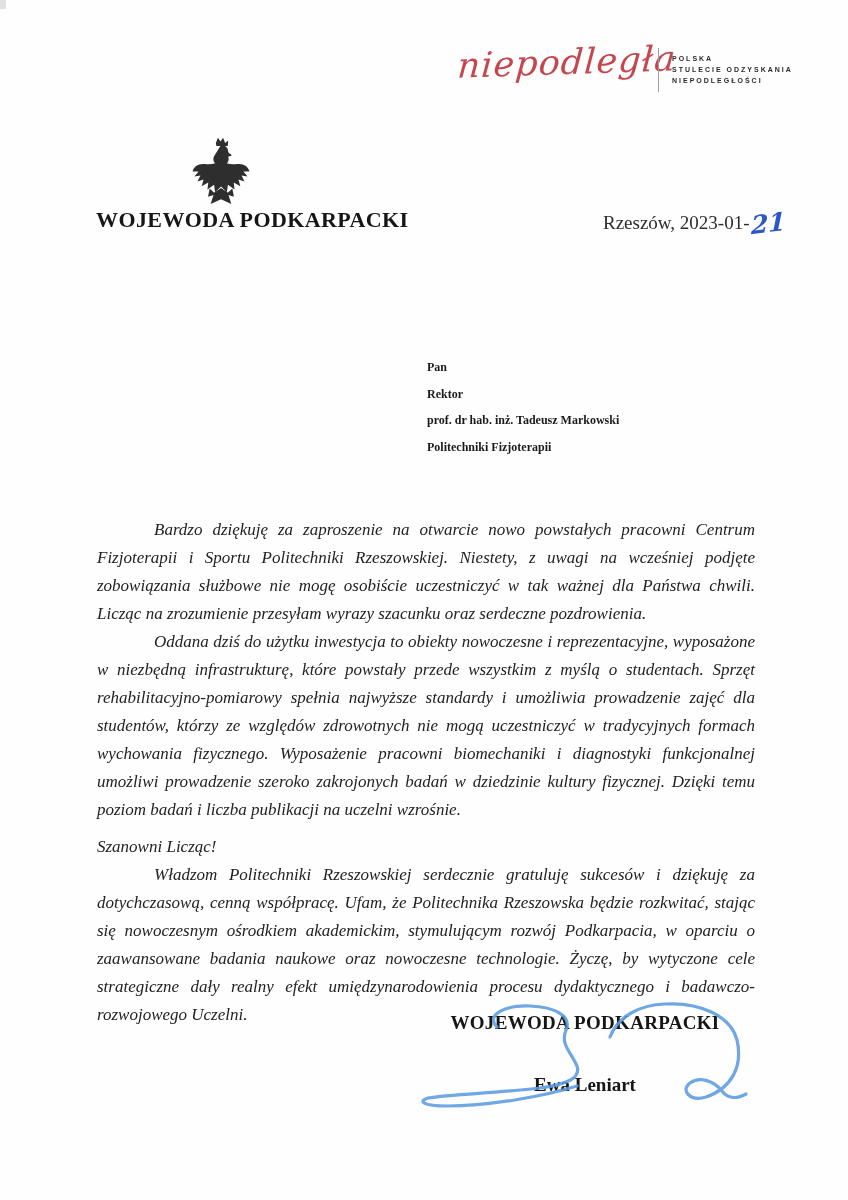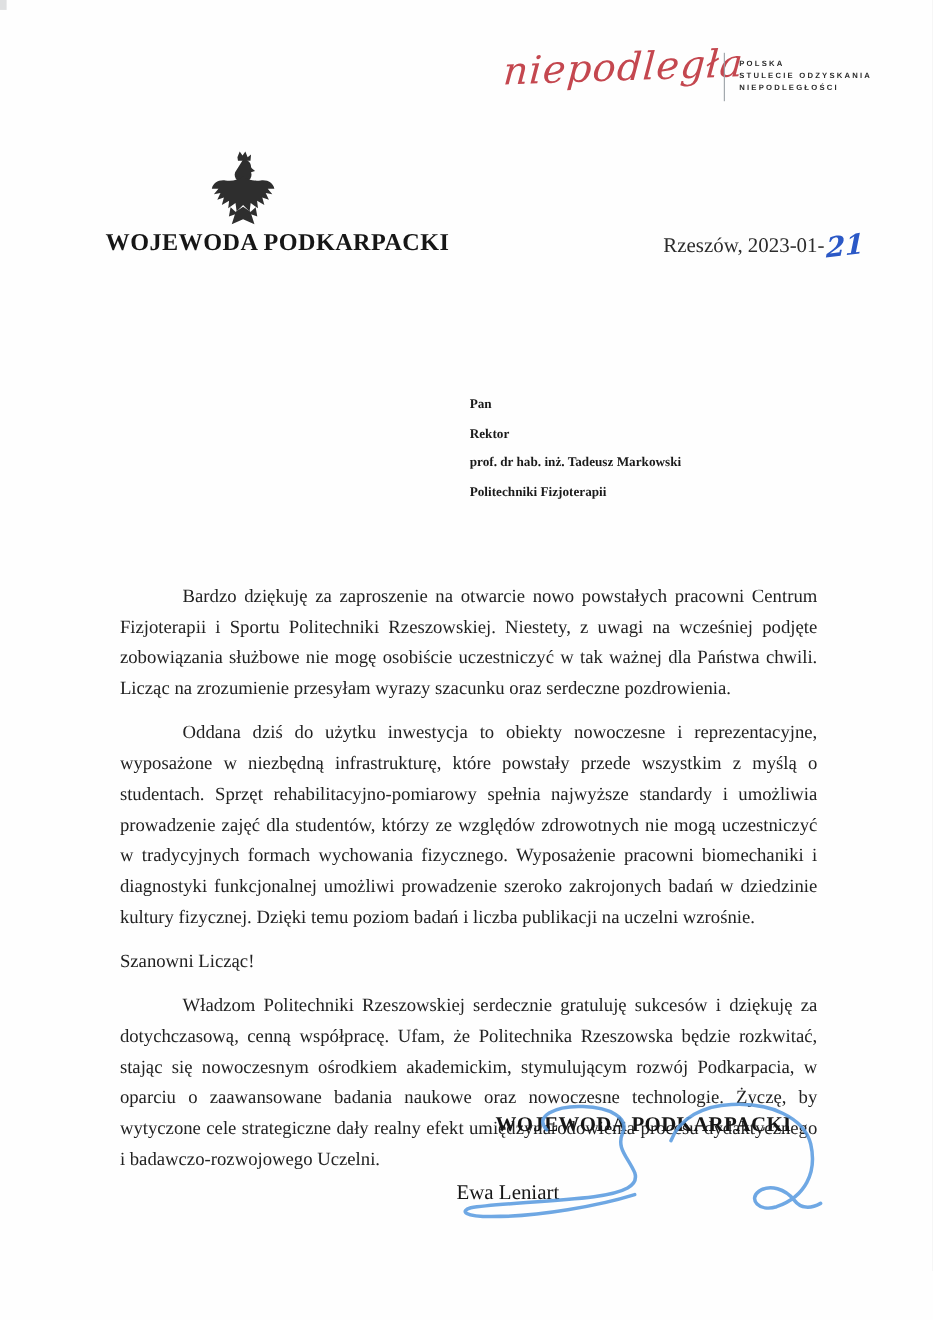--- a/index.html
+++ b/index.html
@@ -70,32 +70,32 @@
     line-height: 26.5px; color: #1a1a1a;
     white-space: nowrap;
   }
   
   .body-text {
     position: absolute; left: 97px; top: 516px;
     width: 658px;
     font-size: 17px; line-height: 28px;
     text-align: justify; color: #222;
   }
-  .body-text p { margin: 12px; }
+  .body-text p { margin: 0; font-style: italic; }
   .body-text p.indent { text-indent: 57px; }
   .body-text p.salutation { margin-top: 9px; text-indent: 0; }
   
   .sig-title {
     position: absolute; left: 415px; top: 1012px; width: 340px;
     text-align: center; font-size: 19px; font-weight: bold;
     letter-spacing: 0.3px; color: #161616; white-space: nowrap;
   }
   .sig-name {
     position: absolute; left: 415px; top: 1074px; width: 340px;
-    text-align: left; font-size: 19px; font-weight: normal;
+    text-align: center; font-size: 19px; font-weight: bold;
     color: #161616; white-space: nowrap;
   }
   .sig-ink {
     position: absolute; left: 0; top: 0;
     width: 848px; height: 1200px;
     pointer-events: none;
   }
 </style>
 </head>
 <body>

